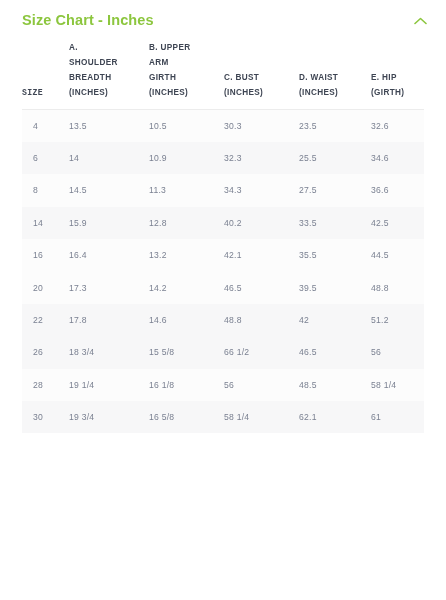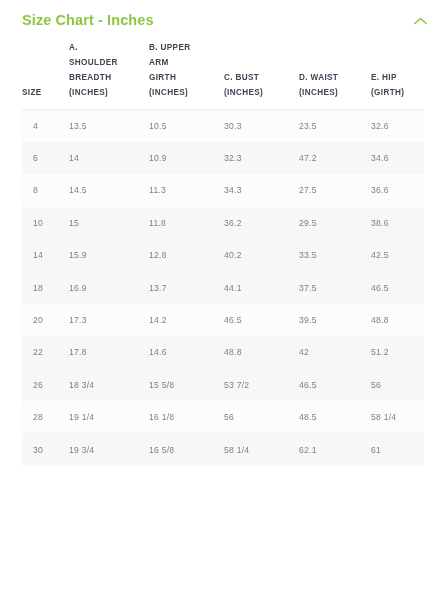--- a/index.html
+++ b/index.html
@@ -76,21 +76,21 @@
   }
 
   
   col.c-size  { width: 47px; }
   col.c-a     { width: 80px; }
   col.c-b     { width: 75px; }
   col.c-c     { width: 75px; }
   col.c-d     { width: 72px; }
   col.c-e     { width: 53px; }
 
-  th.h-size { padding-left: 11px; }
+  th.h-size { padding-left: 11px; font-family: Liberation Mono, monospace; }
 
   table.size-table tbody td {
     color: #7a8091;
     font-size: 8.6px;
     font-weight: 400;
     letter-spacing: 0.25px;
     line-height: 12px;
     height: 32.4px;
     padding: 0 4px 0 0;
     vertical-align: middle;
@@ -153,54 +153,46 @@
             <td>10.5</td>
             <td>30.3</td>
             <td>23.5</td>
             <td>32.6</td>
           </tr>
           <tr class="alt">
             <td class="cell-size">6</td>
             <td>14</td>
             <td>10.9</td>
             <td>32.3</td>
-            <td>47.2</td>
+            <td>25.5</td>
             <td>34.6</td>
           </tr>
           <tr>
             <td class="cell-size">8</td>
             <td>14.5</td>
             <td>11.3</td>
             <td>34.3</td>
             <td>27.5</td>
             <td>36.6</td>
           </tr>
           <tr class="alt">
-            <td class="cell-size">10</td>
-            <td>15</td>
-            <td>11.8</td>
-            <td>36.2</td>
-            <td>29.5</td>
-            <td>38.6</td>
-          </tr>
-          <tr class="alt">
             <td class="cell-size">14</td>
             <td>15.9</td>
             <td>12.8</td>
             <td>40.2</td>
             <td>33.5</td>
             <td>42.5</td>
           </tr>
-          <tr class="alt">
-            <td class="cell-size">18</td>
-            <td>16.9</td>
-            <td>13.7</td>
-            <td>44.1</td>
-            <td>37.5</td>
-            <td>46.5</td>
+          <tr>
+            <td class="cell-size">16</td>
+            <td>16.4</td>
+            <td>13.2</td>
+            <td>42.1</td>
+            <td>35.5</td>
+            <td>44.5</td>
           </tr>
           <tr>
             <td class="cell-size">20</td>
             <td>17.3</td>
             <td>14.2</td>
             <td>46.5</td>
             <td>39.5</td>
             <td>48.8</td>
           </tr>
           <tr class="alt">
@@ -208,21 +200,21 @@
             <td>17.8</td>
             <td>14.6</td>
             <td>48.8</td>
             <td>42</td>
             <td>51.2</td>
           </tr>
           <tr class="alt">
             <td class="cell-size">26</td>
             <td>18 3/4</td>
             <td>15 5/8</td>
-            <td>53 7/2</td>
+            <td>66 1/2</td>
             <td>46.5</td>
             <td>56</td>
           </tr>
           <tr>
             <td class="cell-size">28</td>
             <td>19 1/4</td>
             <td>16 1/8</td>
             <td>56</td>
             <td>48.5</td>
             <td>58 1/4</td>

